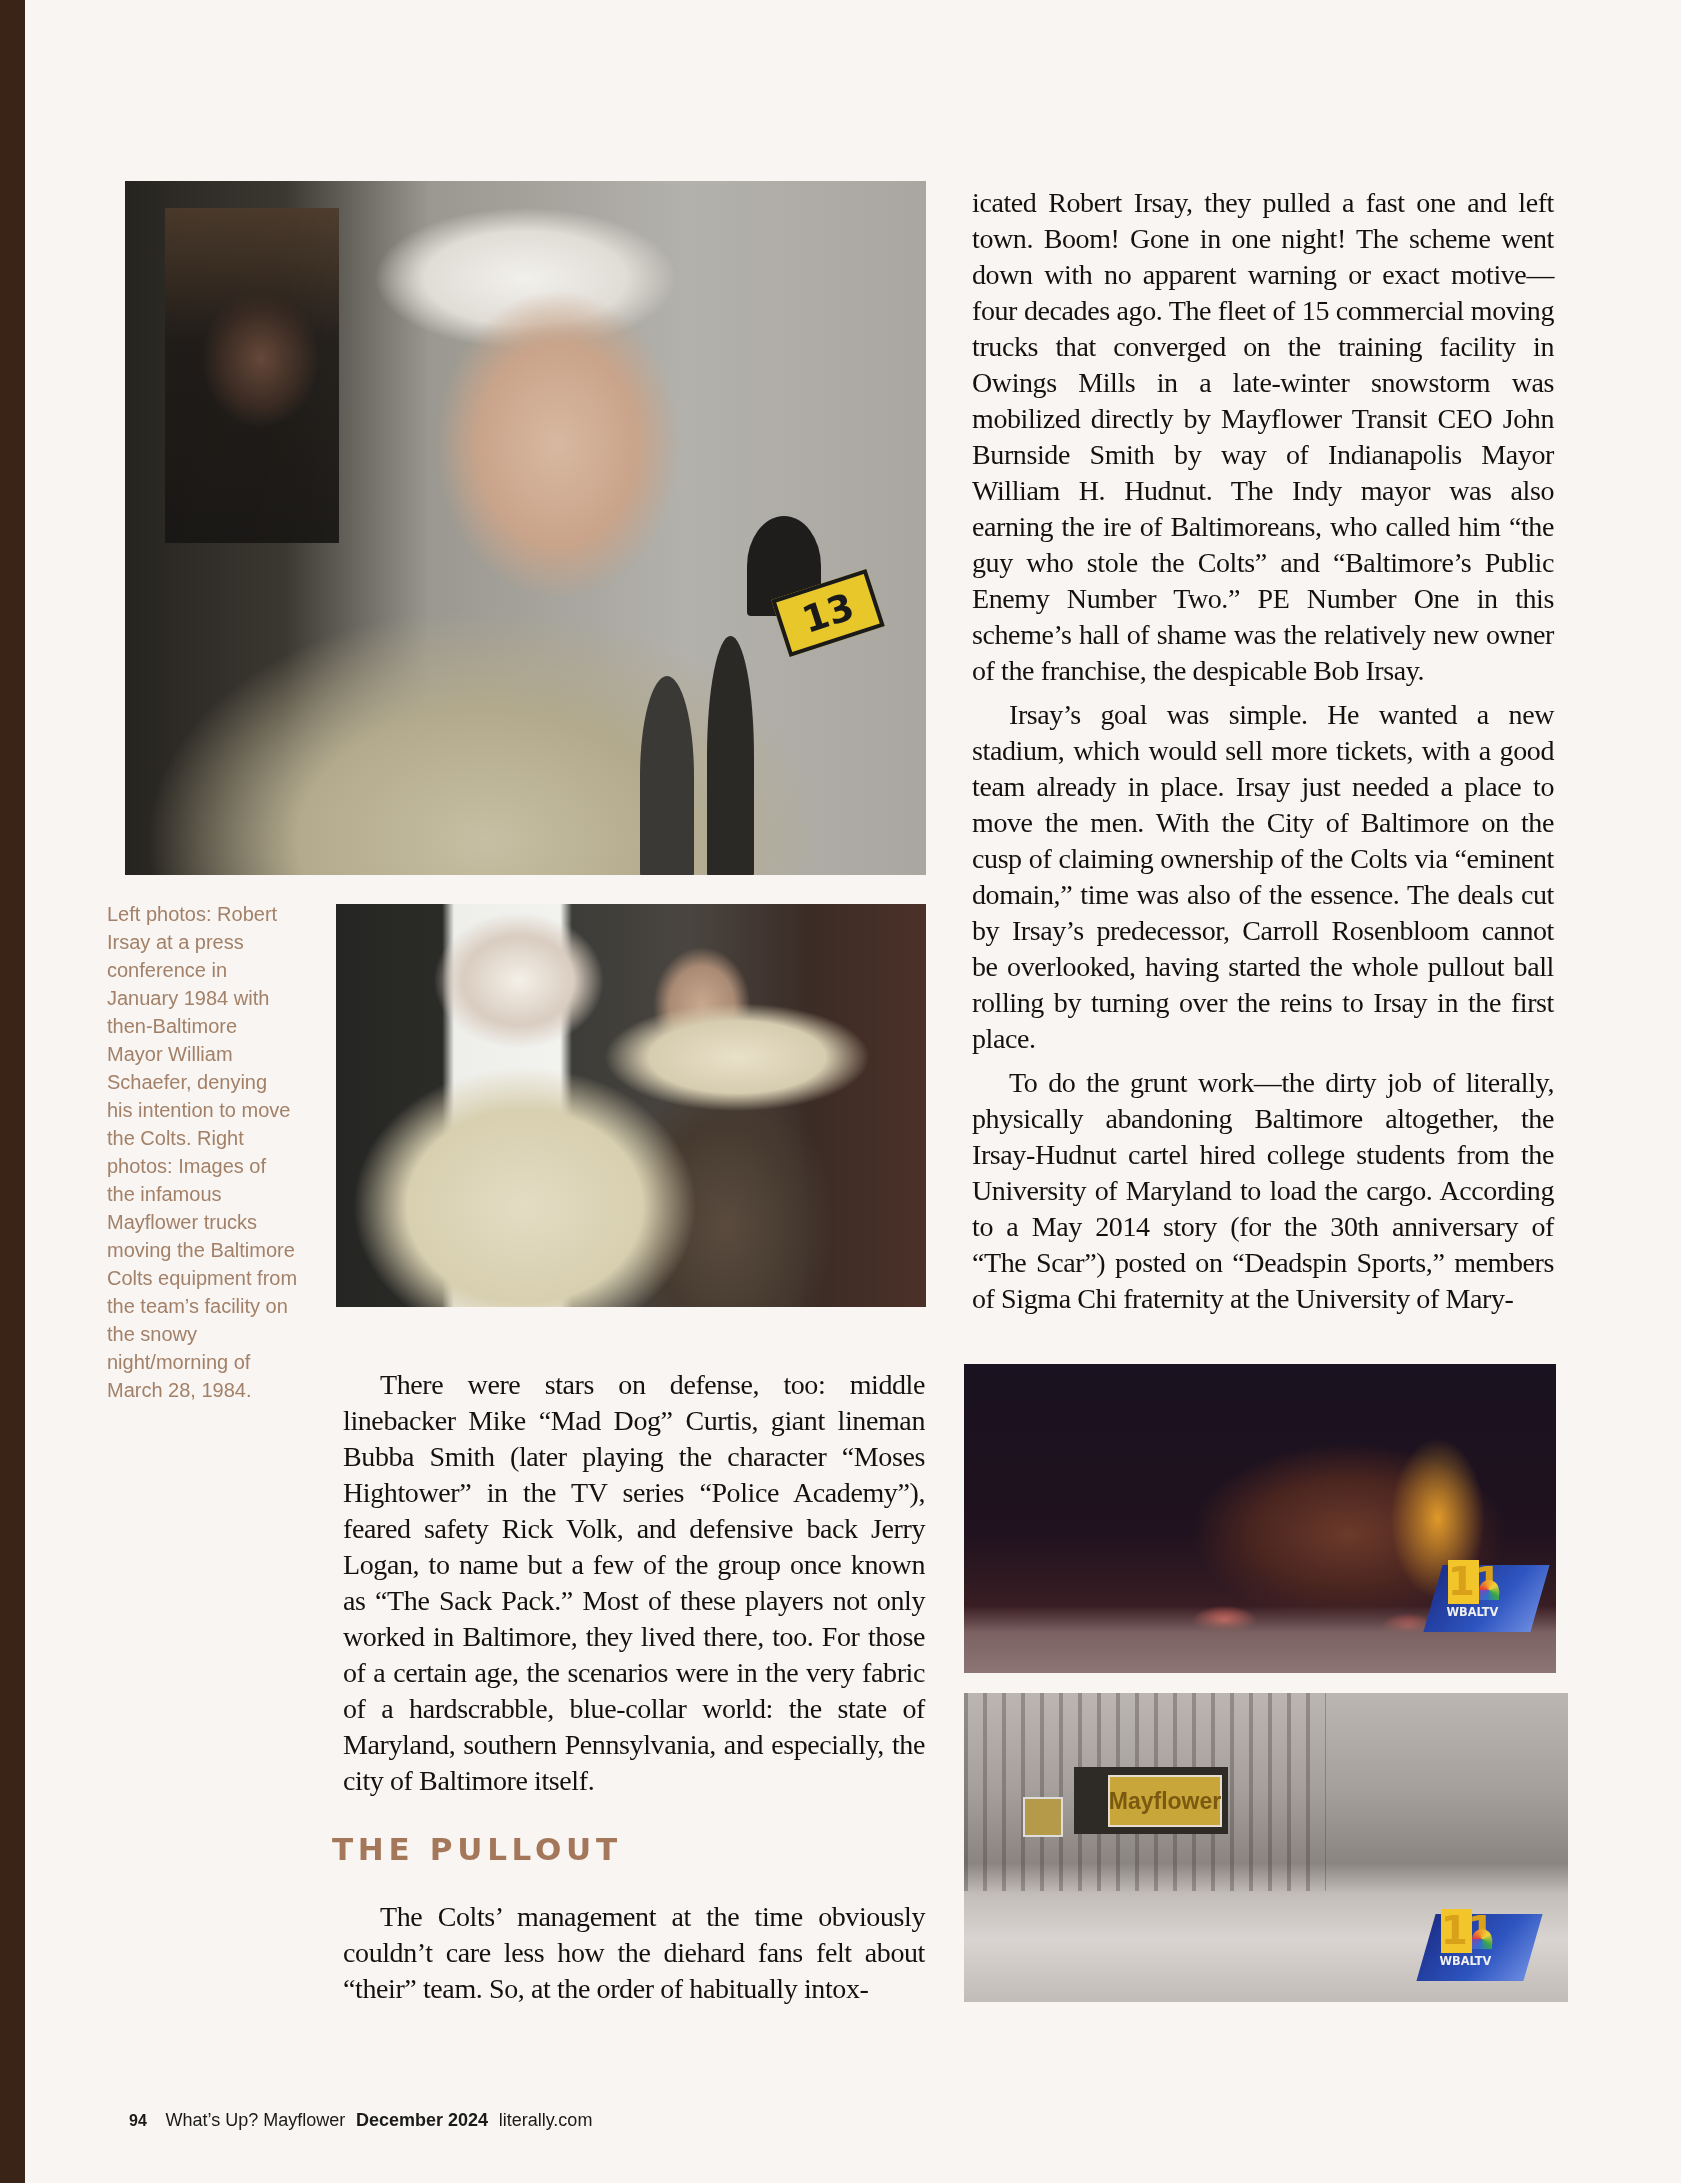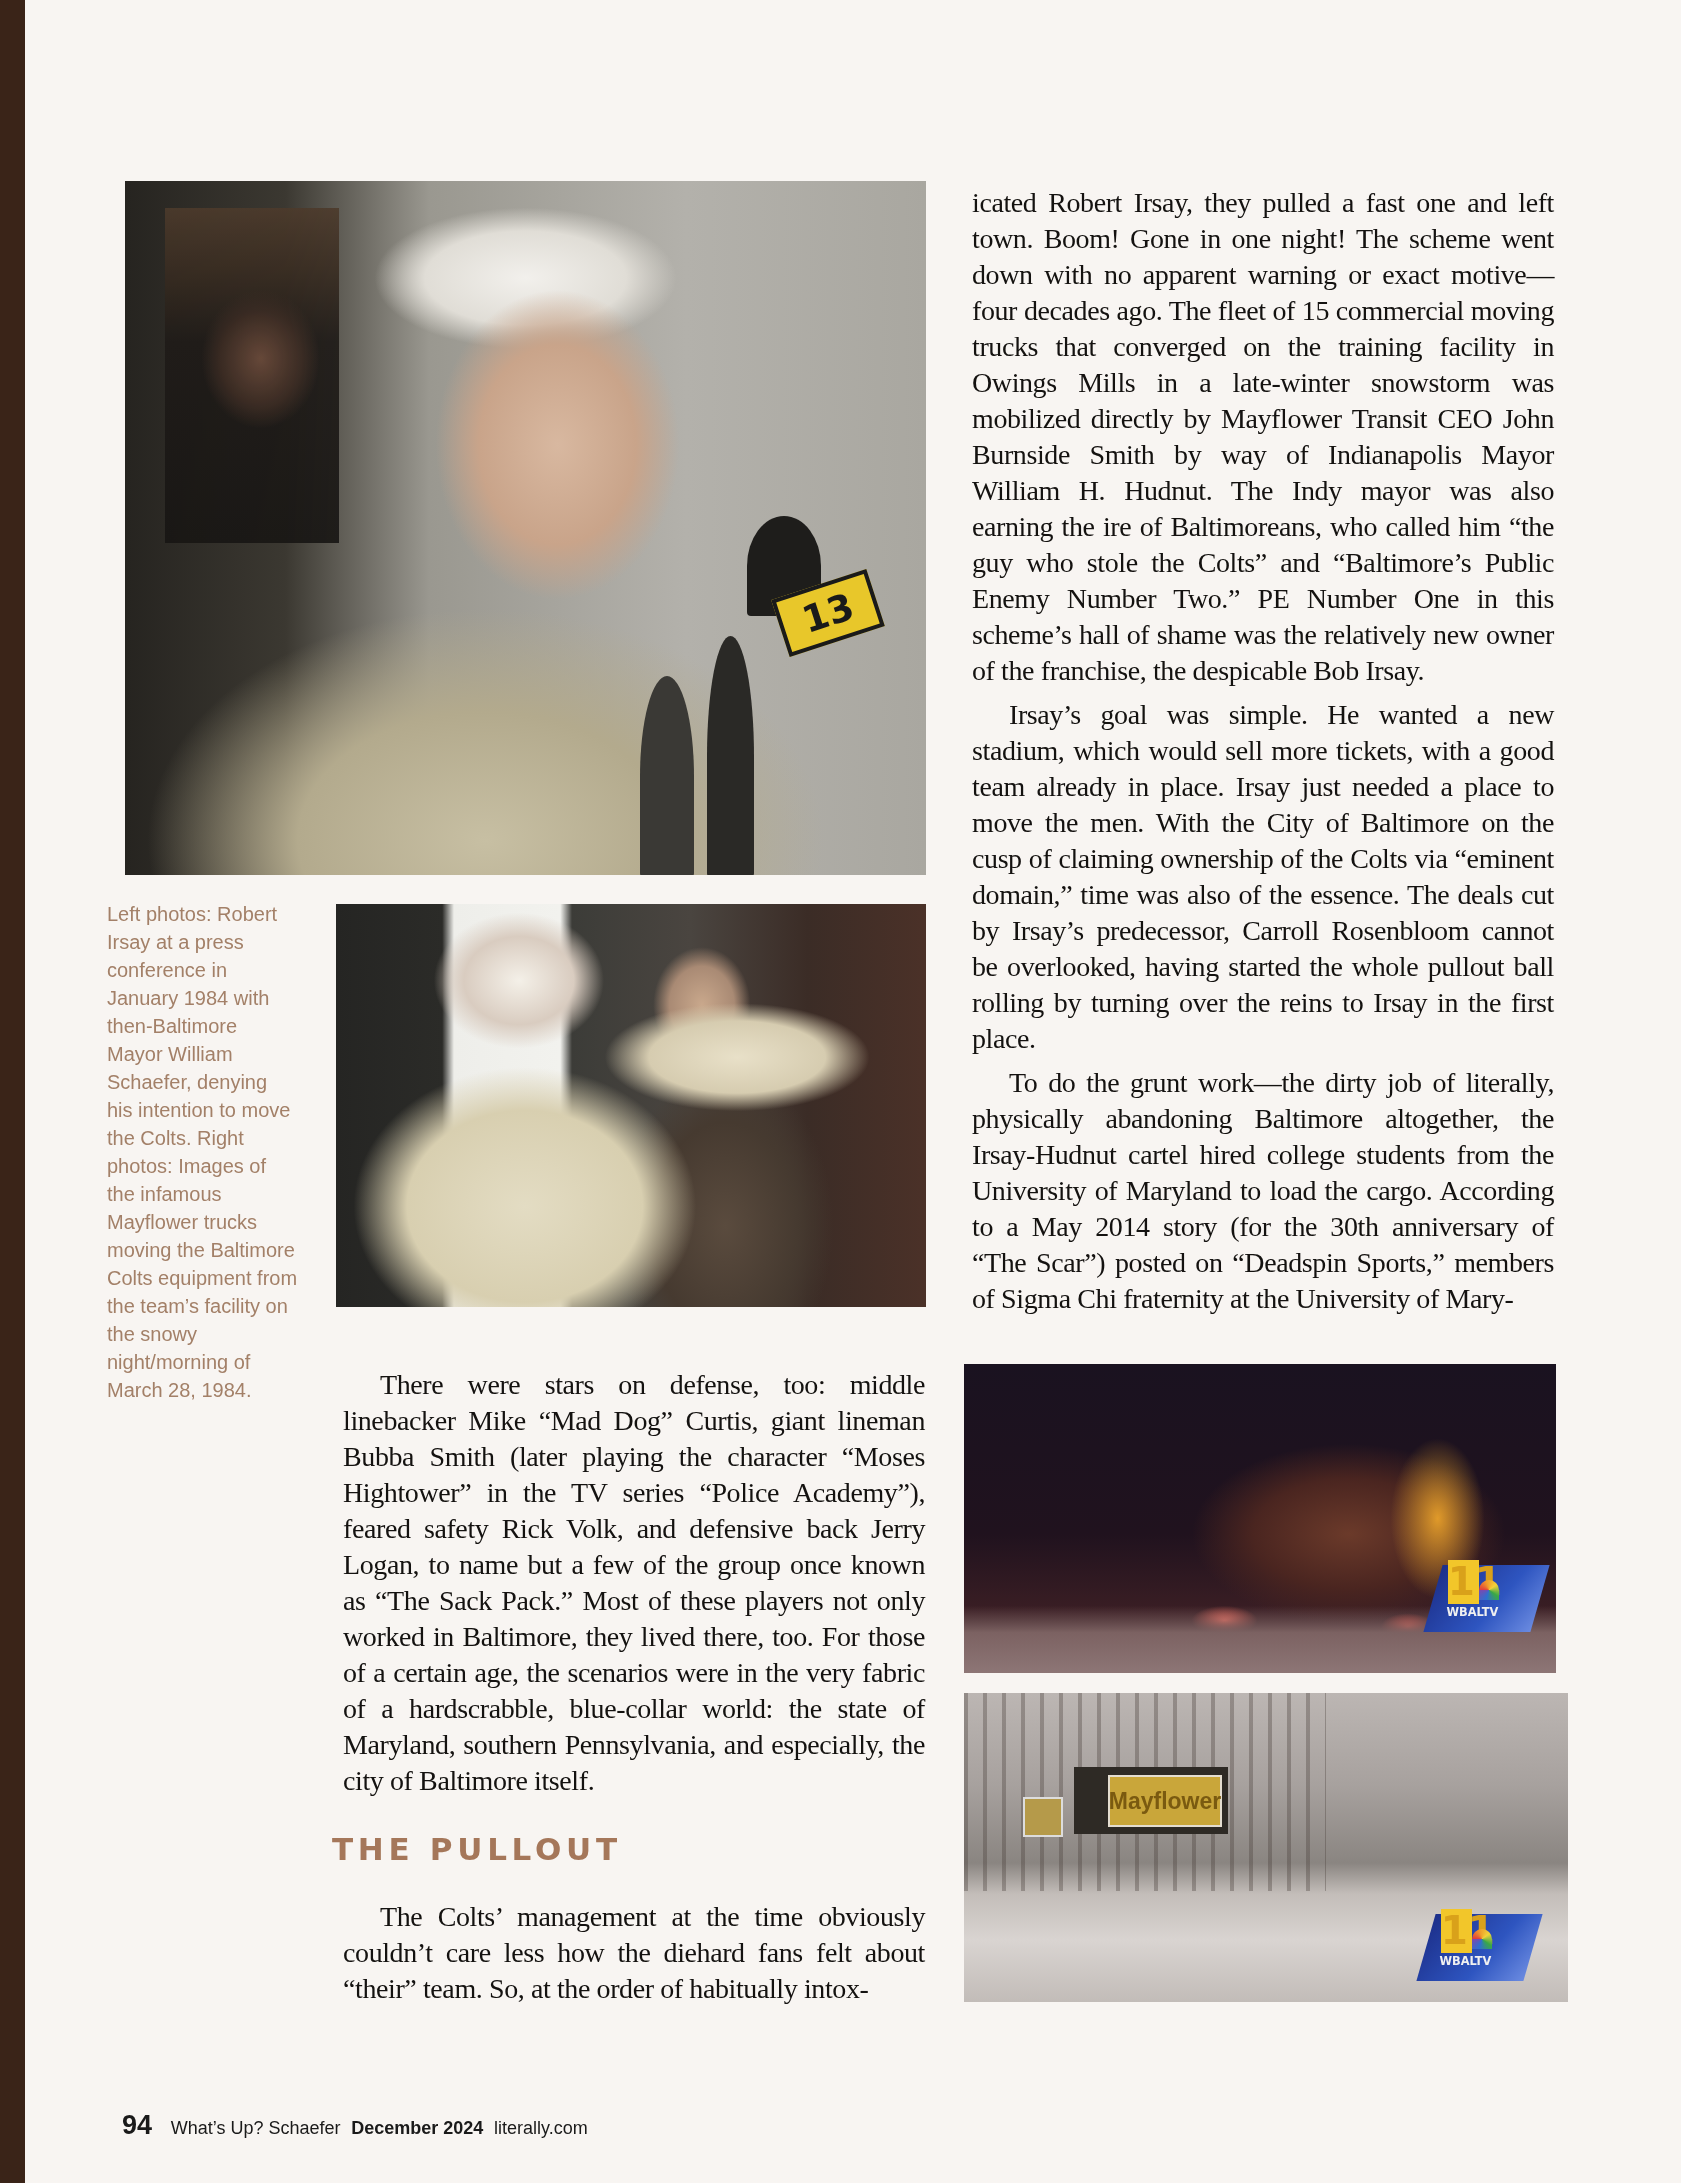--- a/index.html
+++ b/index.html
@@ -138,21 +138,21 @@
   .caption {
     position: absolute; left: 107px; top: 900px; width: 191px;
     font-family: "Liberation Sans", "DejaVu Sans", sans-serif;
     font-size: 20px; line-height: 28px; color: #a38068; text-align: left;
   }
   .footer {
     position: absolute; left: 122px; top: 2110px;
     font-family: "Liberation Sans", "DejaVu Sans", sans-serif;
     font-size: 18px; color: #1a1a1a; display: flex; align-items: baseline; gap: 10.7px;
   }
-  .footer .page-num { font-size: 27px; font-weight: bold; margin-right: 8px; }
+  .footer .page-num { font-size: 16px; font-weight: bold; margin-right: 8px; margin-left: 7px; }
   .footer .issue { font-weight: bold; }
 </style>
 </head>
 <body>
 
 <div class="spine"></div>
 
 <div class="photo" id="photo-1">
   <div class="hat-man"></div>
   <div class="mic" style="left:622px; top:335px; width:74px; height:100px;"></div>
@@ -199,17 +199,17 @@
 </div>
 
 <h2 class="section-heading">THE PULLOUT</h2>
 
 <div class="col" id="col-left-bottom2">
   <p class="indent">The Colts’ management at the time obviously couldn’t care less how the diehard fans felt about “their” team. So, at the order of habitually intox-</p>
 </div>
 
 <div class="footer">
   <span class="page-num">94</span>
-  <span>What’s Up? Schaefer</span>
+  <span>What’s Up? Mayflower</span>
   <span class="issue">December 2024</span>
   <span>literally.com</span>
 </div>
 
 
 </body></html>

